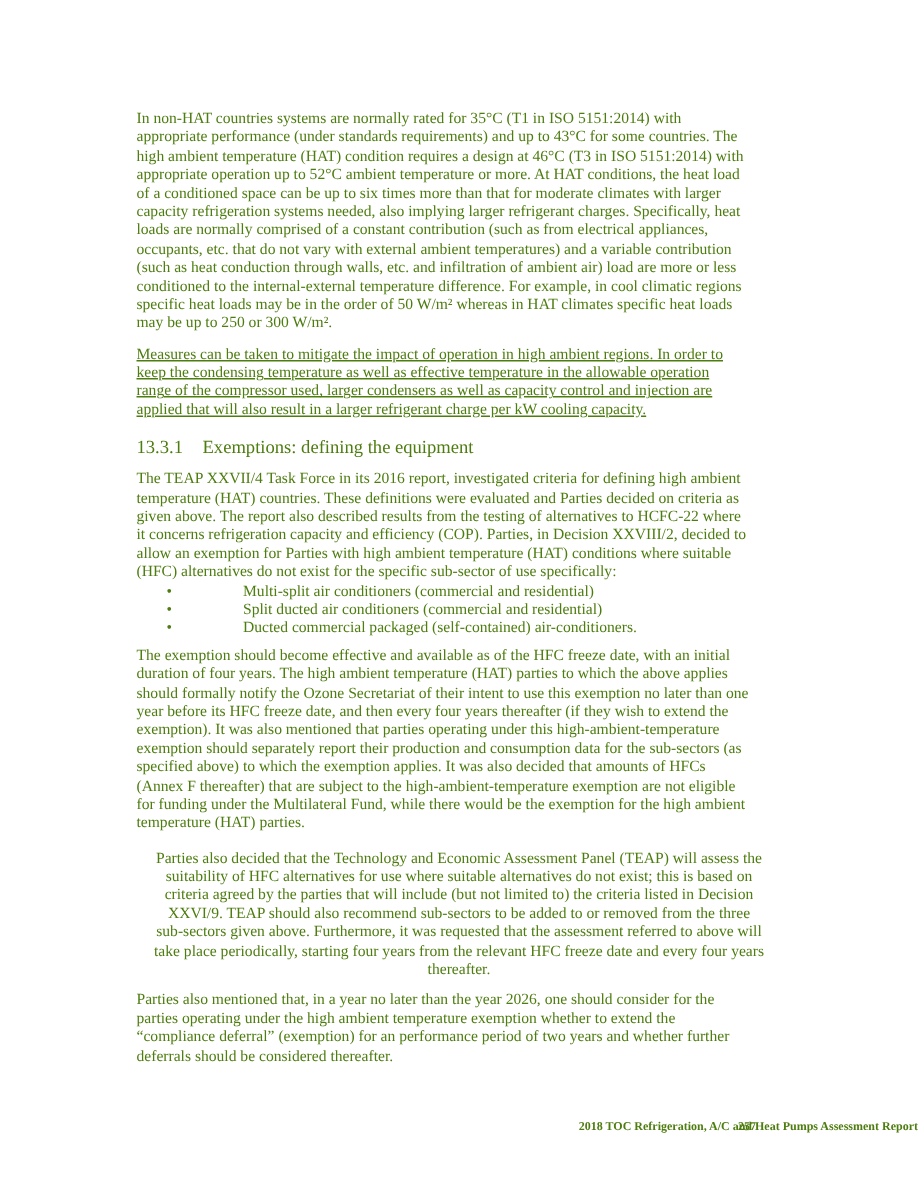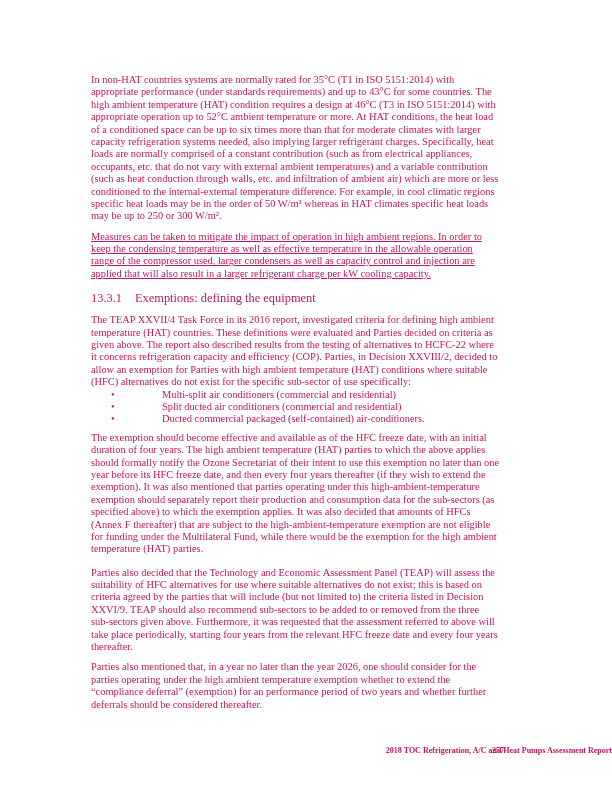--- a/index.html
+++ b/index.html
@@ -5,21 +5,21 @@
   html, body {
     margin: 0;
     padding: 0;
     background: #ffffff;
   }
   .page {
     position: relative;
     width: 612px;
     height: 792px;
     background: #ffffff;
-    color: #be185d;
+    color: #4d7c0f;
     font-family: "Liberation Serif", "DejaVu Serif", serif;
     overflow: hidden;
   }
   .content {
     position: absolute;
     top: 74px;
     left: 91px;
     width: 430px;
     font-size: 10.4px;
     line-height: 12.4px;
@@ -47,21 +47,21 @@
     position: relative;
     padding-left: 71px;
   }
   .bullets .line::before {
     content: "\2022";
     position: absolute;
     left: 20px;
     top: 0;
   }
   .p4 { margin-bottom: 11px; }
-  .p5 { margin-bottom: 8px; }
+  .p5 { margin-bottom: 8px; text-align: center; }
   .p6 { margin-bottom: 0; }
   .footer {
     position: absolute;
     top: 746px;
     left: 0;
     width: 612px;
     height: 12px;
     font-size: 8px;
     line-height: 10px;
     font-weight: bold;
@@ -81,21 +81,21 @@
 
     <div class="para p1">
         <div class="line">In non-HAT countries systems are normally rated for 35°C (T1 in ISO 5151:2014) with</div>
         <div class="line">appropriate performance (under standards requirements) and up to 43°C for some countries. The</div>
         <div class="line">high ambient temperature (HAT) condition requires a design at 46°C (T3 in ISO 5151:2014) with</div>
         <div class="line">appropriate operation up to 52°C ambient temperature or more. At HAT conditions, the heat load</div>
         <div class="line">of a conditioned space can be up to six times more than that for moderate climates with larger</div>
         <div class="line">capacity refrigeration systems needed, also implying larger refrigerant charges. Specifically, heat</div>
         <div class="line">loads are normally comprised of a constant contribution (such as from electrical appliances,</div>
         <div class="line">occupants, etc. that do not vary with external ambient temperatures) and a variable contribution</div>
-        <div class="line">(such as heat conduction through walls, etc. and infiltration of ambient air) which are more or less</div>
+        <div class="line">(such as heat conduction through walls, etc. and infiltration of ambient air) load are more or less</div>
         <div class="line">conditioned to the internal-external temperature difference. For example, in cool climatic regions</div>
         <div class="line">specific heat loads may be in the order of 50 W/m² whereas in HAT climates specific heat loads</div>
         <div class="line">may be up to 250 or 300 W/m².</div>
       </div>
 
     <div class="para p2">
         <div class="line">Measures can be taken to mitigate the impact of operation in high ambient regions. In order to</div>
         <div class="line">keep the condensing temperature as well as effective temperature in the allowable operation</div>
         <div class="line">range of the compressor used, larger condensers as well as capacity control and injection are</div>
         <div class="line">applied that will also result in a larger refrigerant charge per kW cooling capacity.</div>

